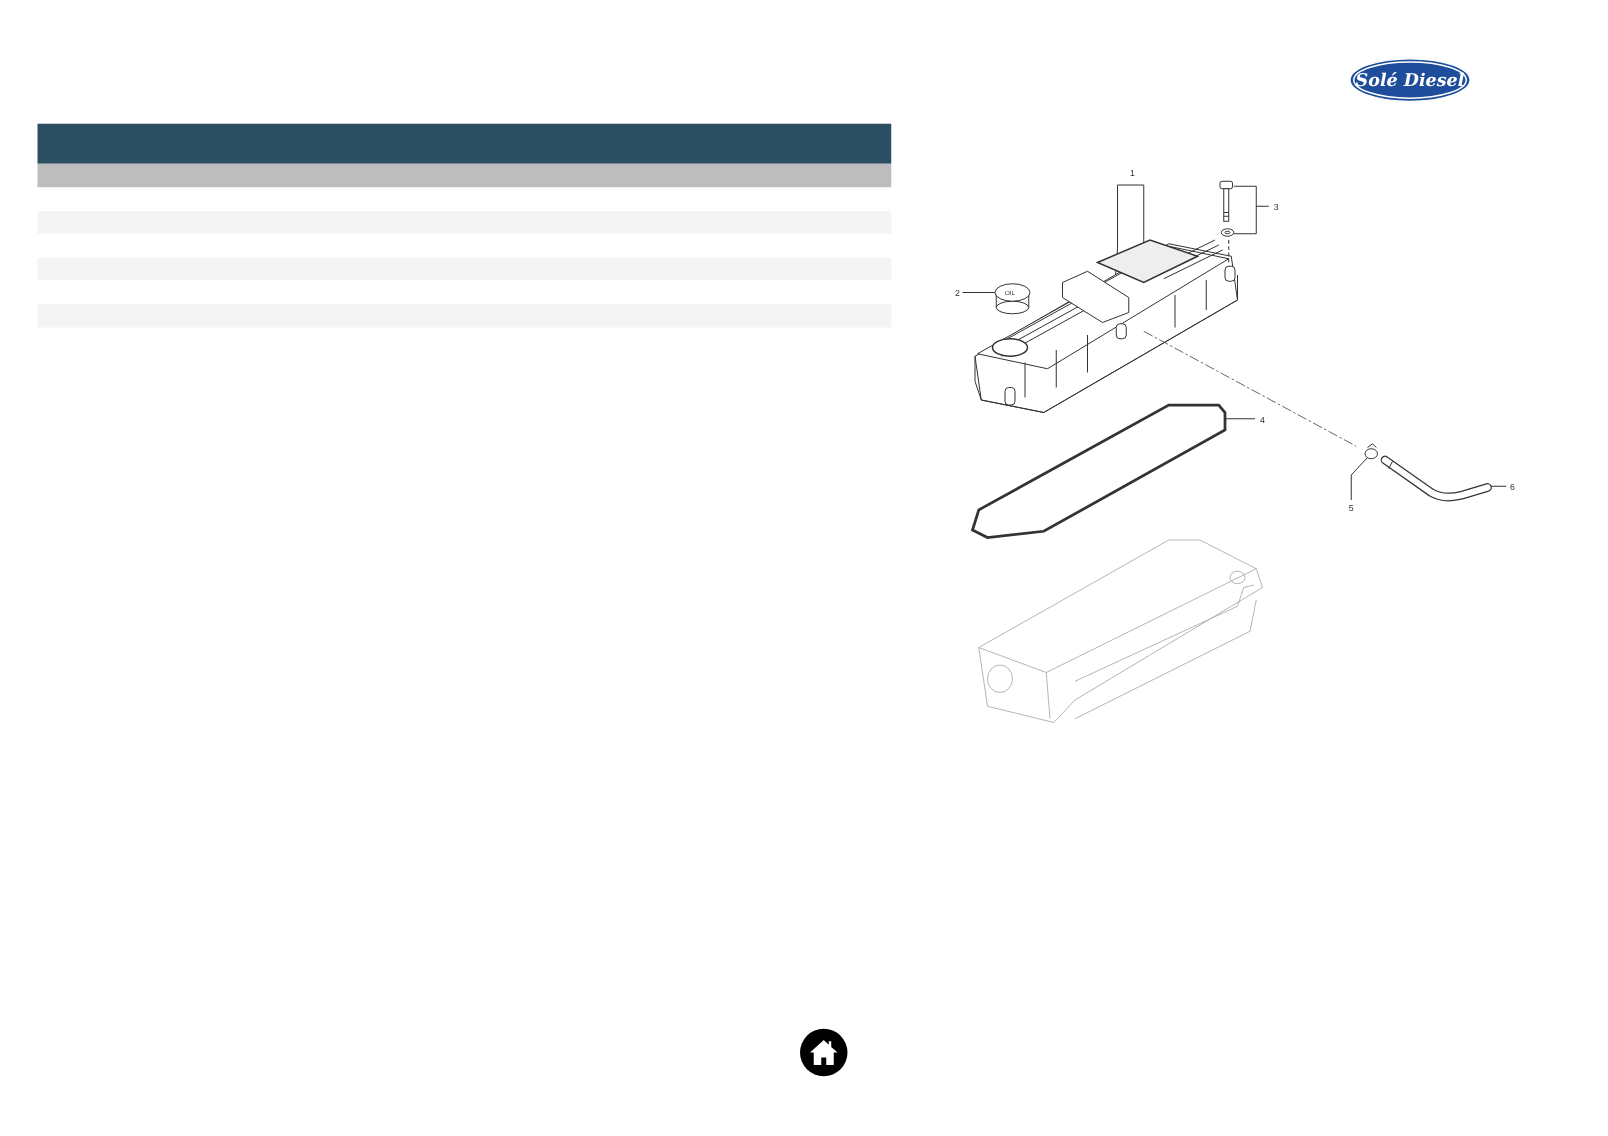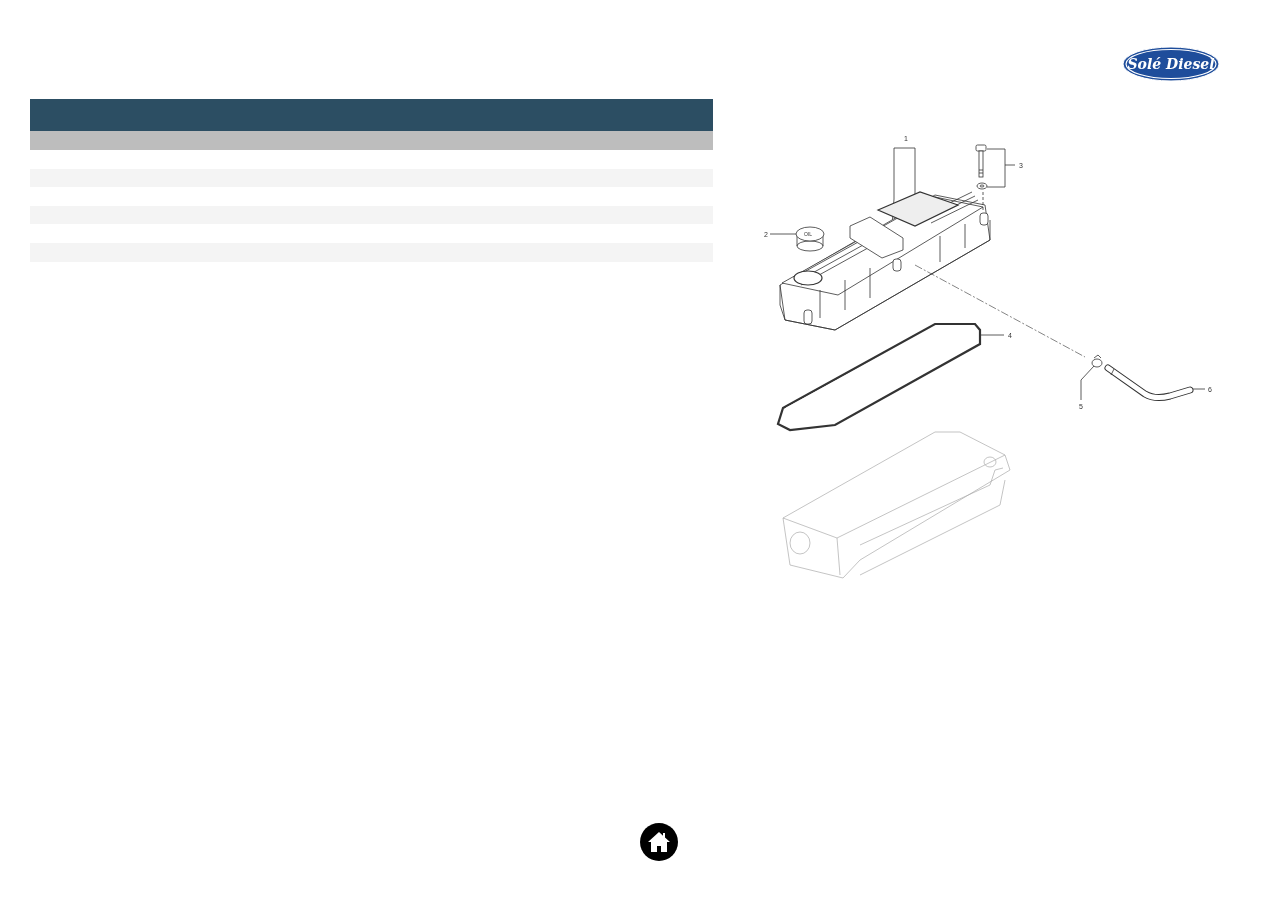--- a/index.html
+++ b/index.html
@@ -1,21 +1,21 @@
 <!DOCTYPE html>
 <html><head>
 <meta charset="utf-8">
 <style>
   html, body { margin: 0; padding: 0; }
   body {
     width: 1286px; height: 909px; position: relative; overflow: hidden;
     background: #ffffff; font-family: "Liberation Sans", sans-serif;
   }
   .logo {
-    position: absolute; left: 1121px; top: 45px; width: 100px; height: 38px;
+    position: absolute; left: 1078px; top: 45px; width: 100px; height: 38px;
   }
   .parts-table {
     position: absolute; left: 30px; top: 99px; width: 683px;
   }
   .tbl-header {
     height: 32px; background: #2C4E63; color: #fff;
     font-size: 12px; display: flex; align-items: center; padding: 0 8px; box-sizing: border-box;
   }
   .tbl-subheader {
     height: 19px; background: #BDBDBD; color: #333;

